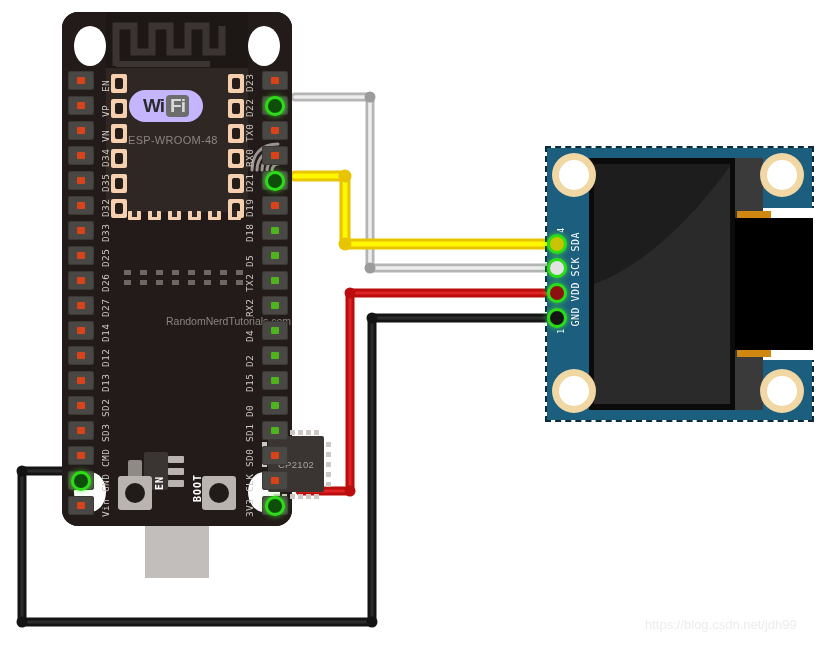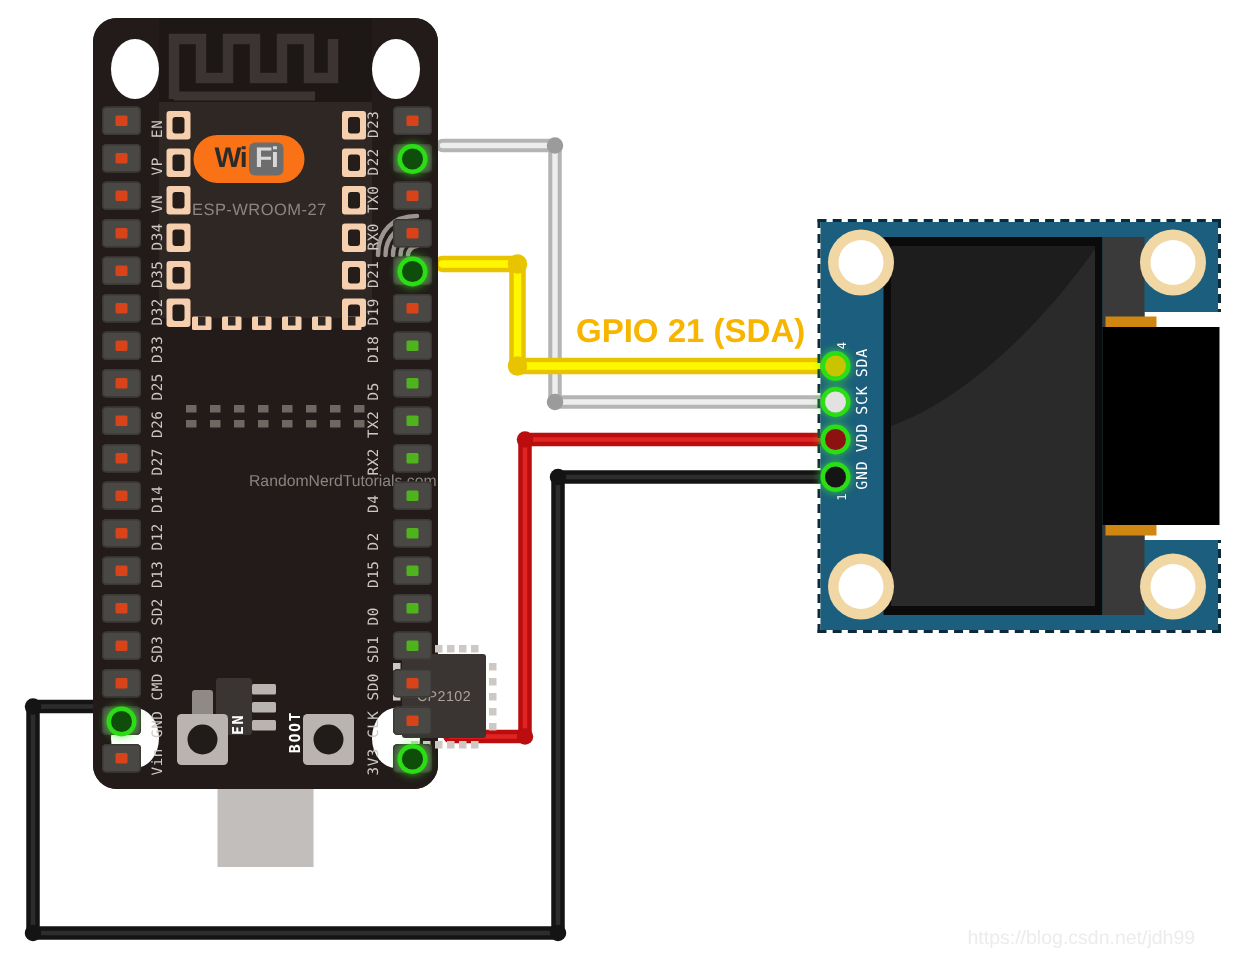--- a/index.html
+++ b/index.html
@@ -19,21 +19,21 @@
          background:#2e2724;border-radius:2px;}
   #ant-box{position:absolute;left:44px;top:0;width:142px;height:56px;background:#1d1715;}
 
   .mount-hole{position:absolute;width:32px;height:40px;background:#ffffff;border-radius:50%;}
 
   
   #antenna{position:absolute;left:48px;top:6px;}
 
   
   #wifi-badge{position:absolute;left:67px;top:78px;width:74px;height:32px;
-      background:#f97316;border-radius:16px;display:flex;align-items:center;
+      background:#c4b5fd;border-radius:16px;display:flex;align-items:center;
       justify-content:center;gap:2px;}
   #wifi-badge .w{color:#2b2b2b;font-weight:bold;font-size:19px;letter-spacing:-1px;}
   #wifi-badge .fi{background:#6d6d6d;color:#d8d8d8;font-weight:bold;font-size:19px;
       padding:0 4px;border-radius:4px;letter-spacing:-1px;}
   #wroom{position:absolute;left:66px;top:122px;color:#8c8580;font-size:11px;letter-spacing:.3px;}
   #swirl{position:absolute;left:186px;top:128px;}
 
   #rnt{position:absolute;left:104px;top:303px;color:#8a8580;font-size:10.5px;white-space:nowrap;}
 
   
@@ -155,21 +155,21 @@
 
     <div class="mount-hole" style="left:12px;top:14px;"></div>
     <div class="mount-hole" style="left:186px;top:14px;"></div>
     <div class="mount-hole" style="left:12px;top:460px;"></div>
     <div class="mount-hole" style="left:186px;top:460px;"></div>
 
     <div id="wifi-badge">
       <span class="w">Wi</span>
       <span class="fi">Fi</span>
     </div>
-    <div id="wroom">ESP-WROOM-27</div>
+    <div id="wroom">ESP-WROOM-48</div>
 
     <svg id="swirl" width="36" height="36" viewBox="0 0 36 36">
       <g fill="none" stroke="#9b9490" stroke-width="3" stroke-linecap="round">
         <path d="M4,30 C4,14 14,4 30,4"></path>
         <path d="M9,30 C9,18 18,9 30,9"></path>
         <path d="M14,30 C14,21 21,14 30,14"></path>
         <path d="M19,30 C19,24 24,19 30,19"></path>
         <path d="M24,30 C24,27 27,24 30,24"></path>
       </g>
     </svg>
@@ -478,16 +478,15 @@
 
     <div class="oled-pinlabel vlabel" style="left:23px;top:84px;">SDA</div>
     <div class="oled-pinlabel vlabel" style="left:23px;top:109px;">SCK</div>
     <div class="oled-pinlabel vlabel" style="left:23px;top:134px;">VDD</div>
     <div class="oled-pinlabel vlabel" style="left:23px;top:159px;">GND</div>
     <div class="oled-num vlabel" style="left:10px;top:80px;">4</div>
     <div class="oled-num vlabel" style="left:10px;top:181px;">1</div>
   </div>
 
 
-  <div id="lbl-sda">GPIO 21 (SDA)</div>
 
   <div id="watermark">https://blog.csdn.net/jdh99</div>
 </div>
 
 </body></html>

